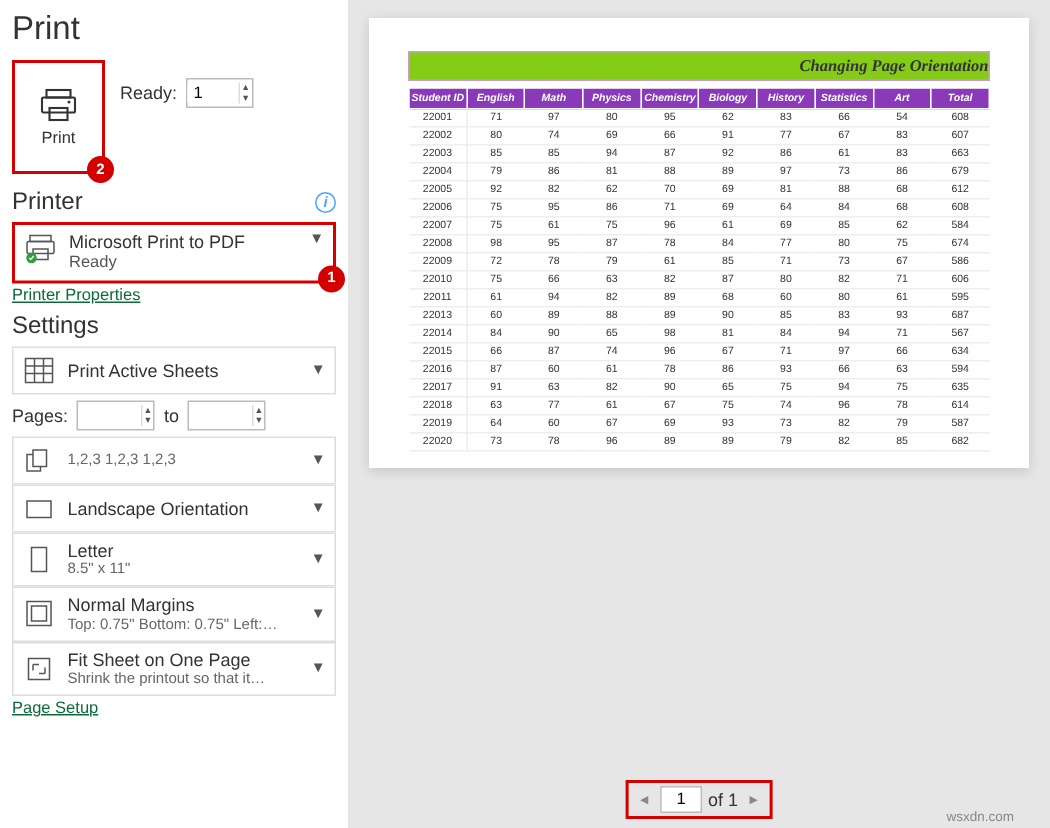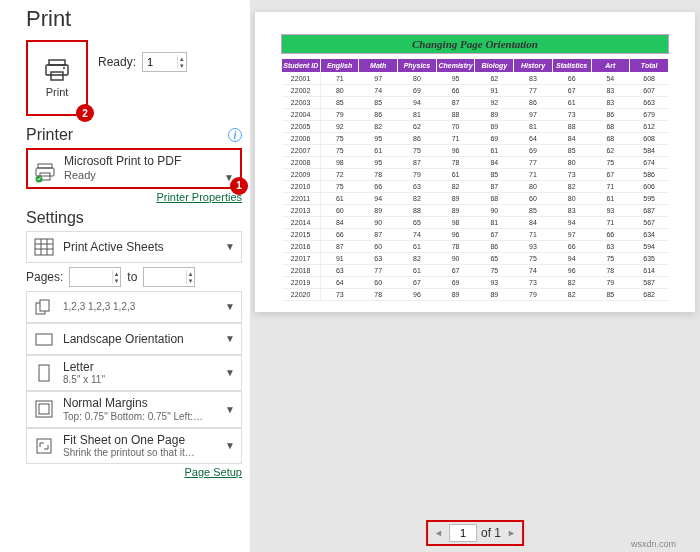--- a/index.html
+++ b/index.html
@@ -1,48 +1,48 @@
 <!DOCTYPE html>
 <html><head>
 <meta charset="utf-8">
 <style>
   * { box-sizing: border-box; margin: 0; padding: 0; }
   body { font-family: "Segoe UI", Arial, sans-serif; font-size: 12px; background: #fff; color: #333; width: 700px; height: 552px; position: relative; overflow: hidden; }
-  .container { display: flex; height: 552px; padding-left: 18px; }
+  .container { display: flex; height: 552px; }
   .left { width: 232px; padding: 6px 8px; overflow: hidden; }
   .right { flex: 1; background: #e6e6e6; display: flex; flex-direction: column; align-items: center; position: relative; padding-top: 12px; }
   .title { font-size: 22px; font-weight: 400; margin-bottom: 8px; }
   .top-row { display: flex; align-items: flex-start; gap: 10px; margin-bottom: 10px; }
   .print-box { border: 2px solid #d40000; position: relative; width: 62px; height: 76px; display: flex; flex-direction: column; align-items: center; justify-content: center; gap: 4px; }
   .print-box .lbl { font-size: 11px; }
   .badge { position: absolute; right: -8px; bottom: -8px; width: 18px; height: 18px; border-radius: 50%; background: #d40000; color: #fff; font-size: 10px; font-weight: bold; display: flex; align-items: center; justify-content: center; }
   .badge.b1 { right: -8px; bottom: -8px; }
   .copies-row { display: flex; align-items: center; gap: 6px; margin-top: 12px; }
   .spinner { display:inline-flex; align-items:center; border:1px solid #bbb; height:20px; background:#fff; }
   .spinner input { border:none; width:34px; text-align:left; padding:0 4px; font-size:11px; outline:none; }
   .spinner .arrows { display:flex; flex-direction:column; font-size:7px; line-height:7px; color:#555; border-left:1px solid #ddd; padding:0 2px; }
   .section-h { font-size: 16px; font-weight: 400; margin: 6px 0 4px 0; display:flex; justify-content:space-between; align-items:center; }
   .info-circle { width:14px;height:14px;border:1px solid #4da3ff;color:#4da3ff;border-radius:50%;display:flex;align-items:center;justify-content:center;font-size:10px;font-style:italic;font-weight:bold;}
-  .printer-box { border: 2px solid #d40000; display: flex; align-items: flex-end; gap: 8px; padding: 4px 6px; position: relative; margin-bottom: 2px; }
+  .printer-box { border: 2px solid #d40000; display: flex; align-items: flex-start; gap: 8px; padding: 4px 6px; position: relative; margin-bottom: 2px; }
   .printer-box .txt { flex:1; line-height: 1.25; }
   .printer-box .name { font-size: 12px; }
   .printer-box .status { font-size: 11px; color:#555; }
   .chev { font-size: 10px; color:#555; }
-  .link { color:#0c6b3a; text-align:right; display:block; text-decoration:underline; font-size:11px; margin-top:2px; margin-bottom:6px; cursor:pointer; }
+  .link { color:#0c6b3a; text-align:left; display:block; text-decoration:underline; font-size:11px; margin-top:2px; margin-bottom:6px; cursor:pointer; }
   .setting { display:flex; align-items:center; gap:8px; border:1px solid #ddd; padding:4px 6px; margin-bottom:0; background:#fff; }
   .setting .txt { flex:1; line-height:1.2; }
   .setting .t1 { font-size:12px; }
   .setting .t2 { font-size:10px; color:#666; }
   .icn { width:22px; height:22px; display:flex; align-items:center; justify-content:center; color:#555; }
   .pages-row { display:flex; align-items:center; gap:6px; margin:4px 0; }
   .pages-row .mini { border:1px solid #bbb; width:52px; height:20px; display:flex; align-items:center; background:#fff; }
   .pages-row .mini .arrows { display:flex; flex-direction:column; font-size:7px; line-height:7px; color:#555; margin-left:auto; border-left:1px solid #ddd; padding:0 2px; }
   
   .page { width: 440px; height: 300px; background: #fff; box-shadow: 0 2px 8px rgba(0,0,0,.15); padding: 22px 26px; }
-  .chart-title { background: #22c55e; border:1px solid #caa0c8; text-align:center; font-weight:bold; font-size:11px; padding:3px 0; margin-bottom:4px; font-style:italic; font-family: "Times New Roman", serif; }
+  .chart-title { background: #84cc16; border:1px solid #caa0c8; text-align:right; font-weight:bold; font-size:11px; padding:3px 0; margin-bottom:4px; font-style:italic; font-family: "Times New Roman", serif; }
   .tbl { width:100%; border-collapse:collapse; table-layout:fixed; }
   .tbl th { background:#8a3ab9; color:#fff; font-size:7px; font-weight:bold; padding:3px 0; border:1px solid #fff; font-style:italic; }
   .tbl td { font-size:7px; text-align:center; padding:2px 0; border-bottom:1px solid #eee; }
   .tbl td:first-child { border-right:1px solid #eee; }
   
   .pager { position:absolute; bottom:6px; left:50%; transform:translateX(-50%); display:flex; align-items:center; gap:4px; border:2px solid #d40000; padding:2px 4px; background:#e6e6e6; }
   .pager .nav { font-size:9px; color:#888; padding:0 2px; cursor:pointer; }
   .pager input { width:28px; height:18px; border:1px solid #bbb; text-align:center; font-size:11px; }
   .watermark { position:absolute; bottom:3px; right:24px; font-size:9px; color:#888; }
   .pr-icn svg { display:block; }

